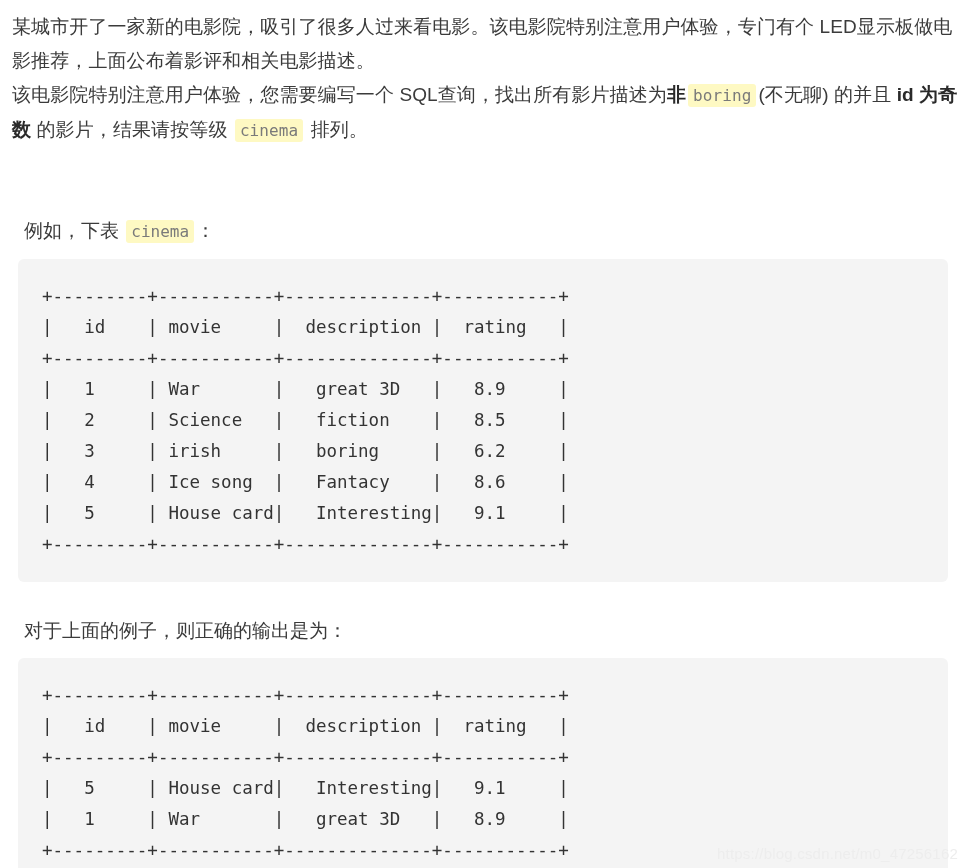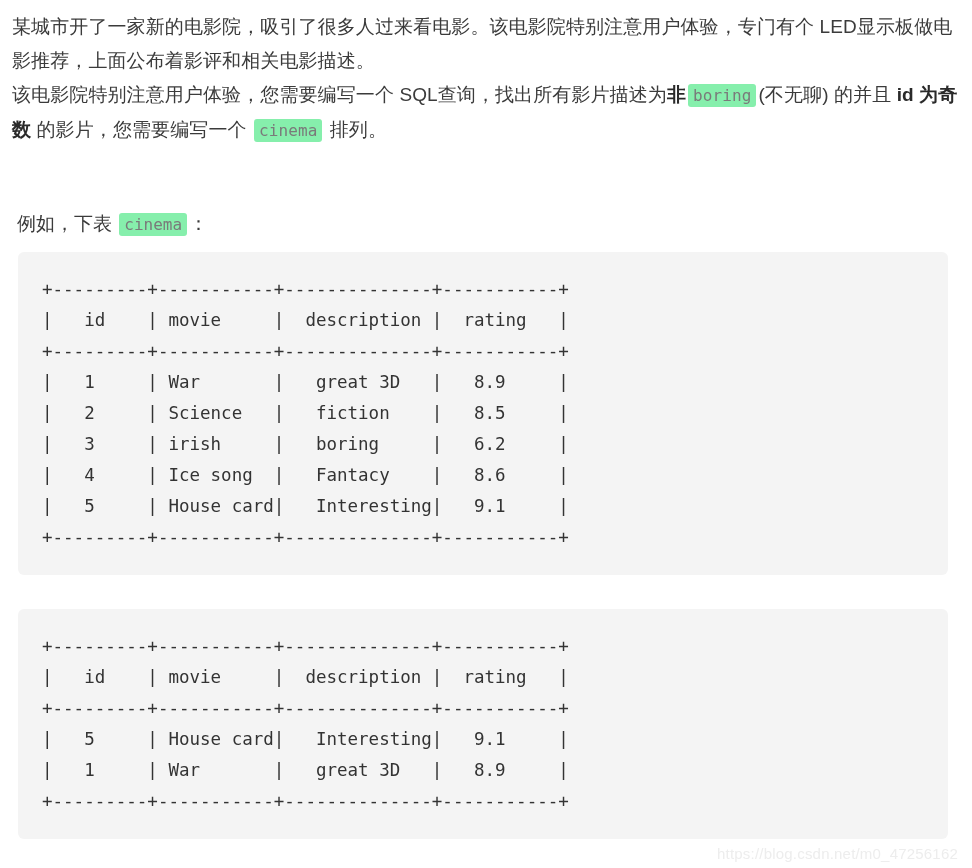--- a/index.html
+++ b/index.html
@@ -31,38 +31,38 @@
     line-height: 34px;
     color: #3b3b3b;
     letter-spacing: 0.1px;
     word-break: break-word;
   }
 
   .para-1 { margin-top: 4px; }
   .para-2 { margin-top: 24px; }
 
   .para-lead-in {
-    margin: 5px;
+    margin: 12px;
     font-size: 19px;
     line-height: 30px;
     color: #3b3b3b;
   }
 
   .spacer-before-example { height: 56px; }
   .spacer-before-output  { height: 22px; }
 
   b.strong {
     font-weight: bold;
     color: #2a2a2a;
   }
 
   code.inline {
     font-family: "DejaVu Sans Mono", "Liberation Mono", monospace;
     font-size: 16px;
-    background: #86efac;
+    background: #fef9c3;
     color: #7a7a7a;
     border-radius: 3px;
     padding: 2px 5px;
     margin: 0 2px;
     white-space: pre;
   }
 
   pre.codeblock {
     margin: 12px 0 0 6px;
     background: #f4f4f4;
@@ -90,38 +90,39 @@
     pointer-events: none;
   }
 </style>
 </head>
 <body>
 
 <div class="page">
 
   <p class="para para-1">某城市开了一家新的电影院，吸引了很多人过来看电影。该电影院特别注意用户体验，专门有个 LED显示板做电影推荐，上面公布着影评和相关电影描述。</p>
 
-  <p class="para para-2"><span>该电影院特别注意用户体验，您需要编写一个 SQL查询，找出所有影片描述为</span><b class="strong">非</b><code class="inline">boring</code><span>(不无聊) 的并且 </span><b class="strong">id 为奇数</b><span> 的影片，您需要编写一个 </span><code class="inline">cinema</code><span> 排列。</span></p>
+  <p class="para para-2"><span>该电影院特别注意用户体验，您需要编写一个 SQL查询，找出所有影片描述为</span><b class="strong">非</b><code class="inline">boring</code><span>(不无聊) 的并且 </span><b class="strong">id 为奇数</b><span> 的影片，结果请按等级 </span><code class="inline">cinema</code><span> 排列。</span></p>
 
   <div class="spacer-before-example"></div>
 
   <p class="para-lead-in"><span>例如，下表 </span><code class="inline">cinema</code><span>：</span></p>
 
   <pre class="codeblock">+---------+-----------+--------------+-----------+
 |   id    | movie     |  description |  rating   |
 +---------+-----------+--------------+-----------+
 |   1     | War       |   great 3D   |   8.9     |
 |   2     | Science   |   fiction    |   8.5     |
 |   3     | irish     |   boring     |   6.2     |
 |   4     | Ice song  |   Fantacy    |   8.6     |
 |   5     | House card|   Interesting|   9.1     |
 +---------+-----------+--------------+-----------+</pre>
 
   <div class="spacer-before-output"></div>
 
+  <p class="para-lead-in">对于上面的例子，则正确的输出是为：</p>
 
   <pre class="codeblock">+---------+-----------+--------------+-----------+
 |   id    | movie     |  description |  rating   |
 +---------+-----------+--------------+-----------+
 |   5     | House card|   Interesting|   9.1     |
 |   1     | War       |   great 3D   |   8.9     |
 +---------+-----------+--------------+-----------+</pre>
 
   <div class="watermark">https://blog.csdn.net/m0_47256162</div>
 

